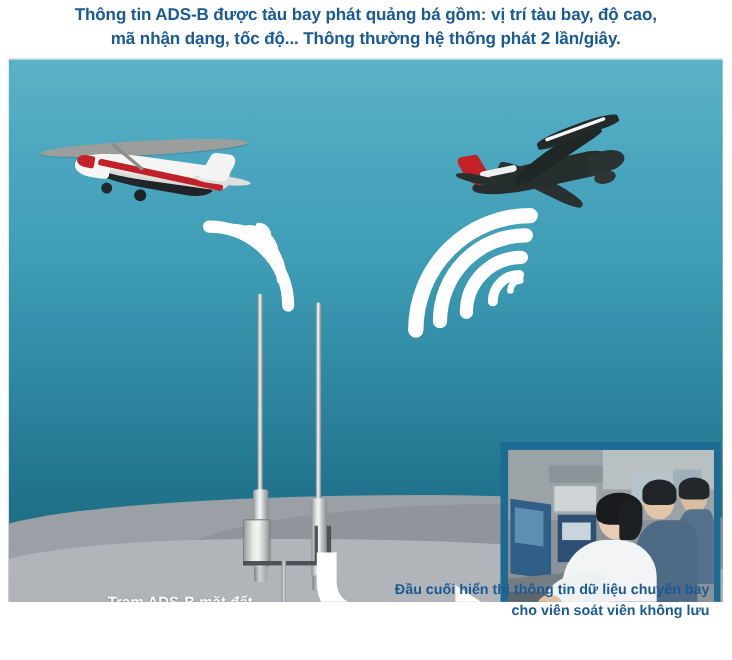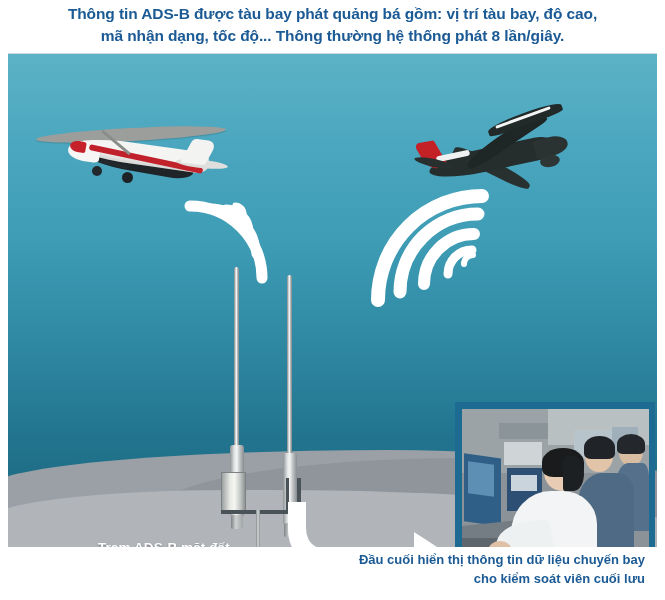--- a/index.html
+++ b/index.html
@@ -335,38 +335,38 @@
                border-radius: 50% 50% 22% 22%; }
   .pr-body3  { left:82%; top:30%; width:18%; height:38%; background:#55708a;
                border-radius: 40% 20% 0 0; }
   .pr-chair  { left:56%; top:70%; width:26%; height:30%; background:#3d4a55;
                border-radius: 6px 6px 0 0; }
 
   
   .caption {
     position: absolute;
     right: 8px;
-    top: 550px;
+    top: 526px;
     width: 420px;
     text-align: right;
     color: #1b5a94;
     font-weight: bold;
     font-size: 13px;
     line-height: 19px;
   }
   .caption .line { display: block; white-space: nowrap; }
 </style>
 </head>
 <body>
 
 <div id="page">
 
   <div class="heading">
     <span class="line">Thông tin ADS-B được tàu bay phát quảng bá gồm: vị trí tàu bay, độ cao,</span>
-    <span class="line">mã nhận dạng, tốc độ... Thông thường hệ thống phát 8 lần/giây.</span>
+    <span class="line">mã nhận dạng, tốc độ... Thông thường hệ thống phát 2 lần/giây.</span>
   </div>
 
   <div id="illus">
 
     <div class="hill hill-back"></div>
     <div class="hill hill-back2"></div>
     <div class="hill hill-front"></div>
     <div class="ground-flat"></div>
 
     <div class="cessna">
@@ -477,16 +477,16 @@
         <div class="p pr-hair2"></div>
         <div class="p pr-arm"></div>
         <div class="p pr-hand"></div>
       </div>
     </div>
 
   </div>
 
   <div class="caption">
     <span class="line">Đầu cuối hiển thị thông tin dữ liệu chuyến bay</span>
-    <span class="line">cho kiểm soát viên cuối lưu</span>
+    <span class="line">cho viên soát viên không lưu</span>
   </div>
 
 </div>
 
 </body></html>

